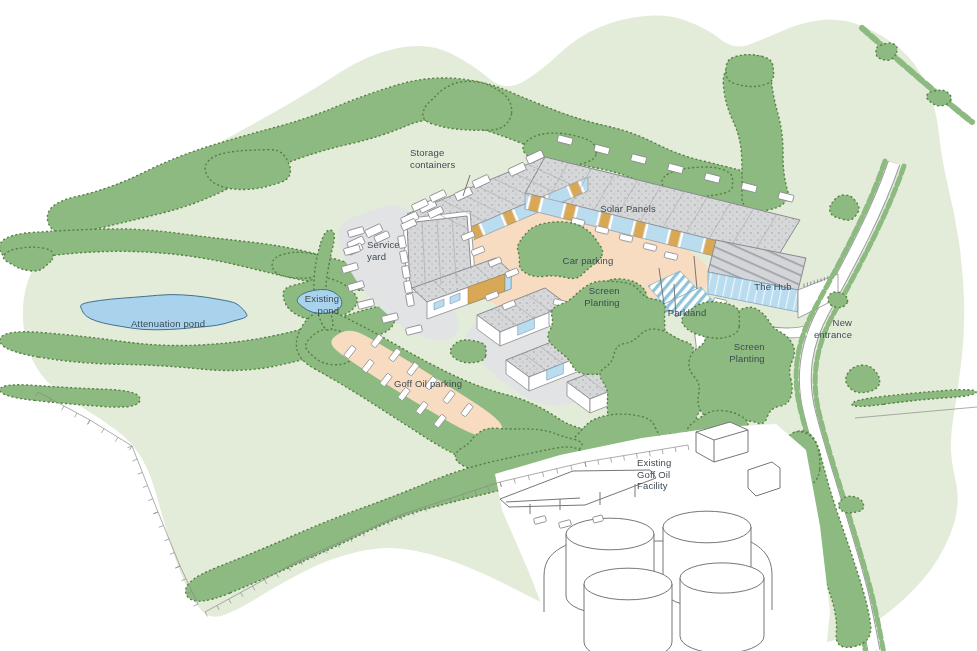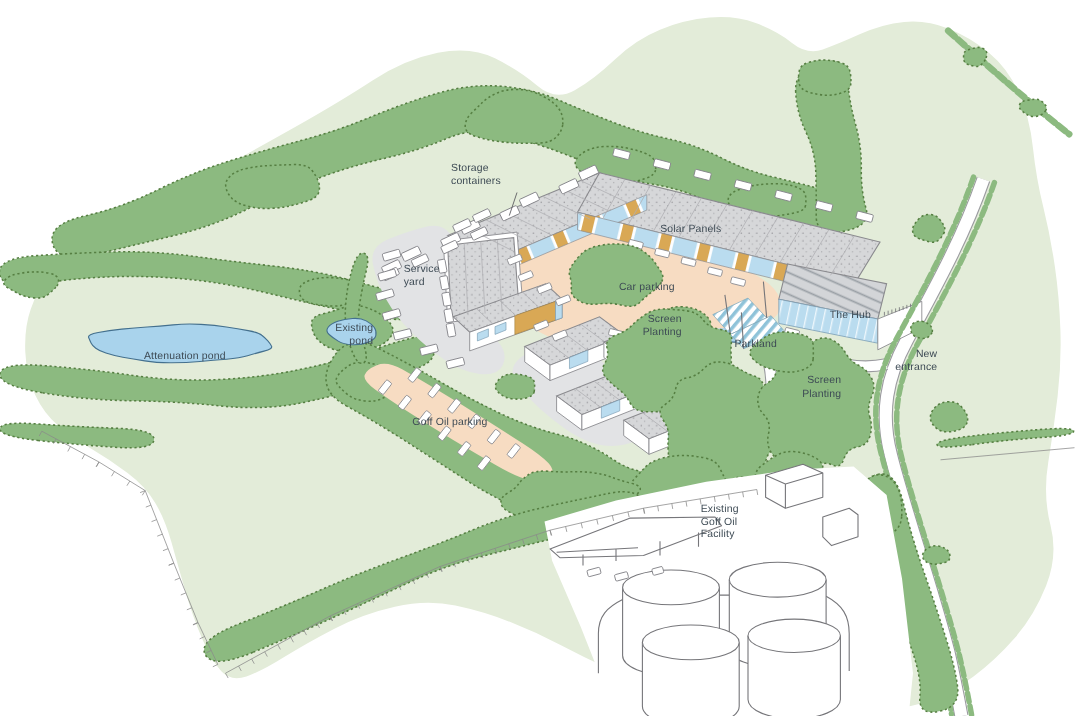--- a/index.html
+++ b/index.html
@@ -394,21 +394,21 @@
 containers</div>
   <div class="lbl" style="left:367px;top:239px">Service
 yard</div>
   <div class="lbl ctr" style="left:628px;top:209px">Solar Panels</div>
   <div class="lbl ctr" style="left:588px;top:261px">Car parking</div>
   <div class="lbl ctr" style="left:602px;top:296px">Screen
 Planting</div>
   <div class="lbl ctr" style="left:322px;top:304px">Existing
 pond</div>
   <div class="lbl ctr" style="left:168px;top:324px">Attenuation pond</div>
-  <div class="lbl ctr" style="left:409px;top:384px">Goff Oil parking</div>
+  <div class="lbl ctr" style="left:428px;top:384px">Goff Oil parking</div>
   <div class="lbl ctr" style="left:687px;top:313px">Parkland</div>
   <div class="lbl ctr" style="left:773px;top:287px">The Hub</div>
   <div class="lbl ctr" style="left:833px;top:328px">New entrance</div>
   <div class="lbl ctr" style="left:747px;top:352px">Screen
 Planting</div>
   <div class="lbl" style="left:637px;top:457px">Existing
 Goff Oil
 Facility</div>
 </div>
 

